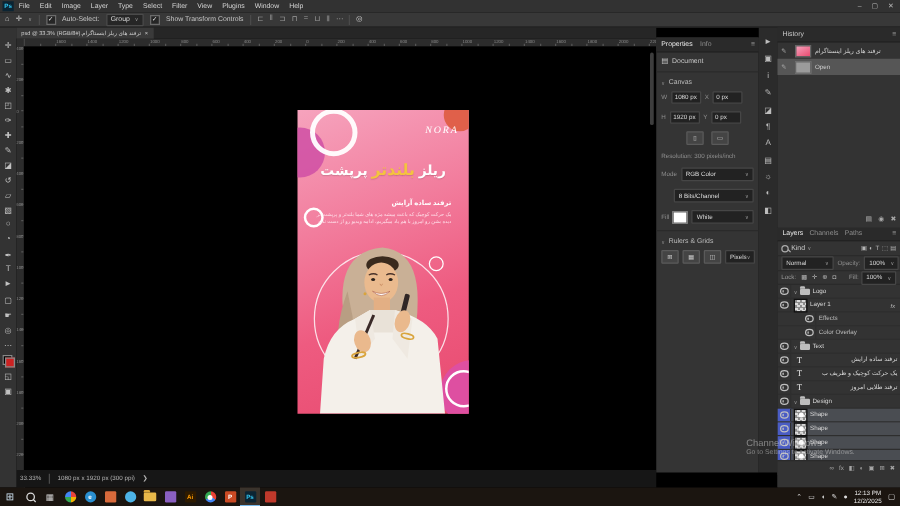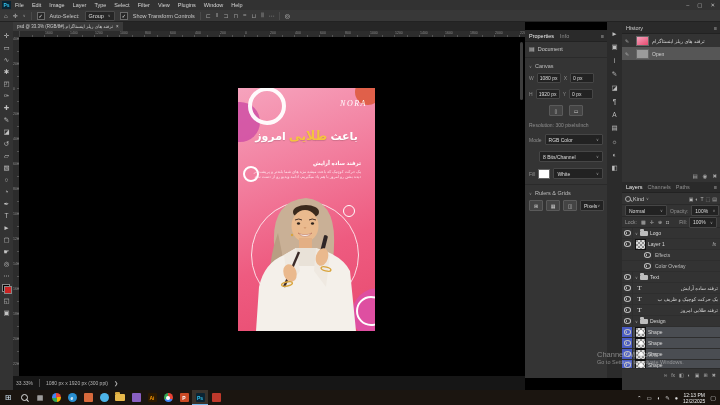--- a/index.html
+++ b/index.html
@@ -396,23 +396,23 @@
     <div class="circ" style="left:10px;top:-1px;width:30px;height:30px;border:4px solid rgba(255,255,255,.95)"></div>
     <div class="circ" style="right:-6px;top:-9px;width:26px;height:26px;background:#e0604a"></div>
     <div class="circ" style="left:5px;top:78px;width:12px;height:12px;border:2px solid #fff"></div>
     <div class="circ" style="left:105px;top:117px;width:10px;height:10px;border:1.5px solid #fff"></div>
     <div class="circ" style="left:13px;top:113px;width:106px;height:106px;border:1px solid rgba(255,255,255,.8)"></div>
     <div class="circ" style="left:114px;top:200px;width:52px;height:52px;background:#de4fa1"></div>
     <div class="circ" style="left:118px;top:208px;width:26px;height:26px;border:2px solid #fff"></div>
 
     <div id="posterlogo">NORA</div>
     <div id="postertitle">
-      <span>باعث</span>
-      <span class="gold">طلایی</span>
-      <span>امروز</span>
+      <span>ریلز</span>
+      <span class="gold">بلندتر</span>
+      <span>پرپشت</span>
     </div>
     <div id="postersub">ترفند ساده آرایش</div>
     <div id="posterbody">یک حرکت کوچیک که باعث میشه مژه های شما بلندتر و پرپشت تر دیده بشن رو امروز با هم یاد میگیریم، ادامه ویدیو رو از دست ندید</div>
 
     <svg id="womansvg" viewBox="0 0 137 140">
       <path d="M36,52 Q34,10 68,7 Q98,10 96,54 Q96,76 86,86 L86,112 L46,112 L46,86 Q38,72 36,52 Z" fill="#c9b096"></path>
       <path d="M40,42 Q28,74 34,104 L48,108 L44,62 Z" fill="#b89e83"></path>
       <ellipse cx="68" cy="21" rx="13" ry="7" fill="#3a2a1d"></ellipse>
       <ellipse cx="67" cy="35" rx="13.5" ry="16" fill="#eaba8e"></ellipse>
       <rect x="61" y="47" width="13" height="11" fill="#e3af84"></rect>

